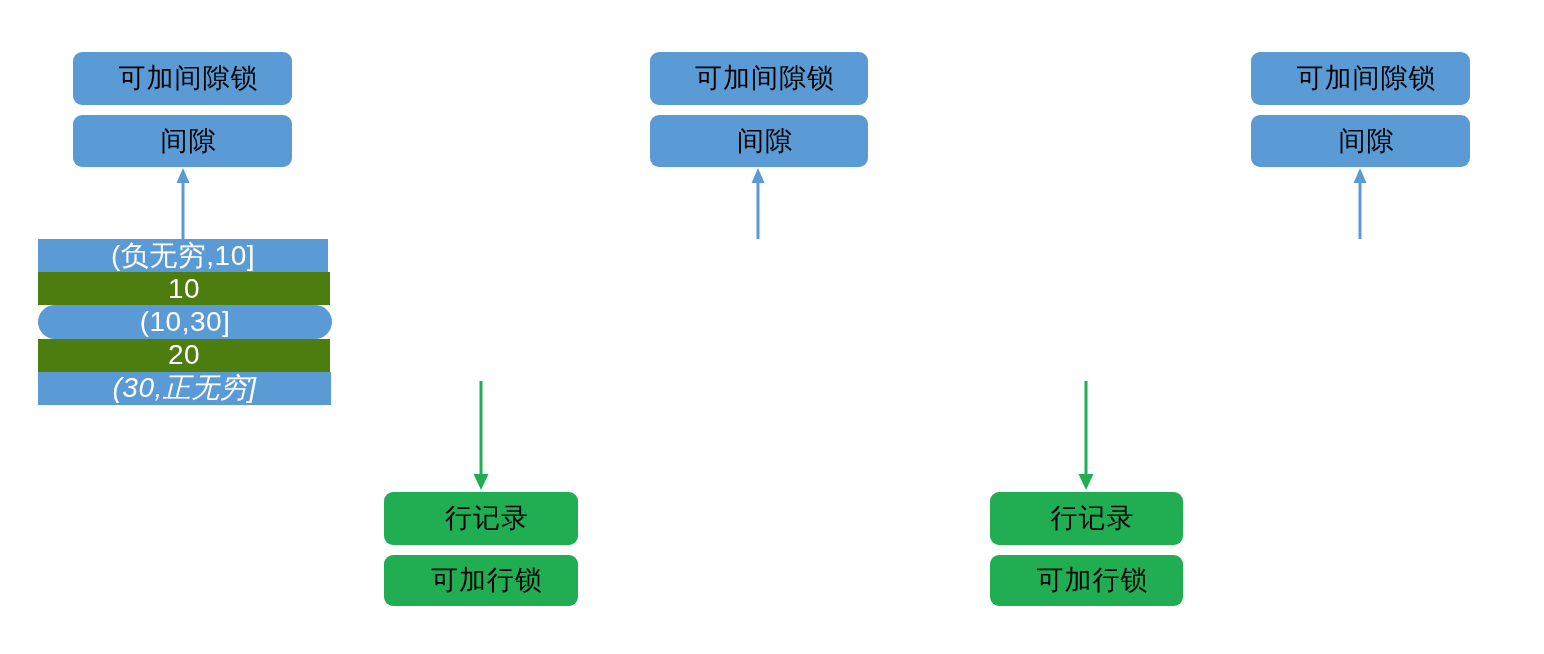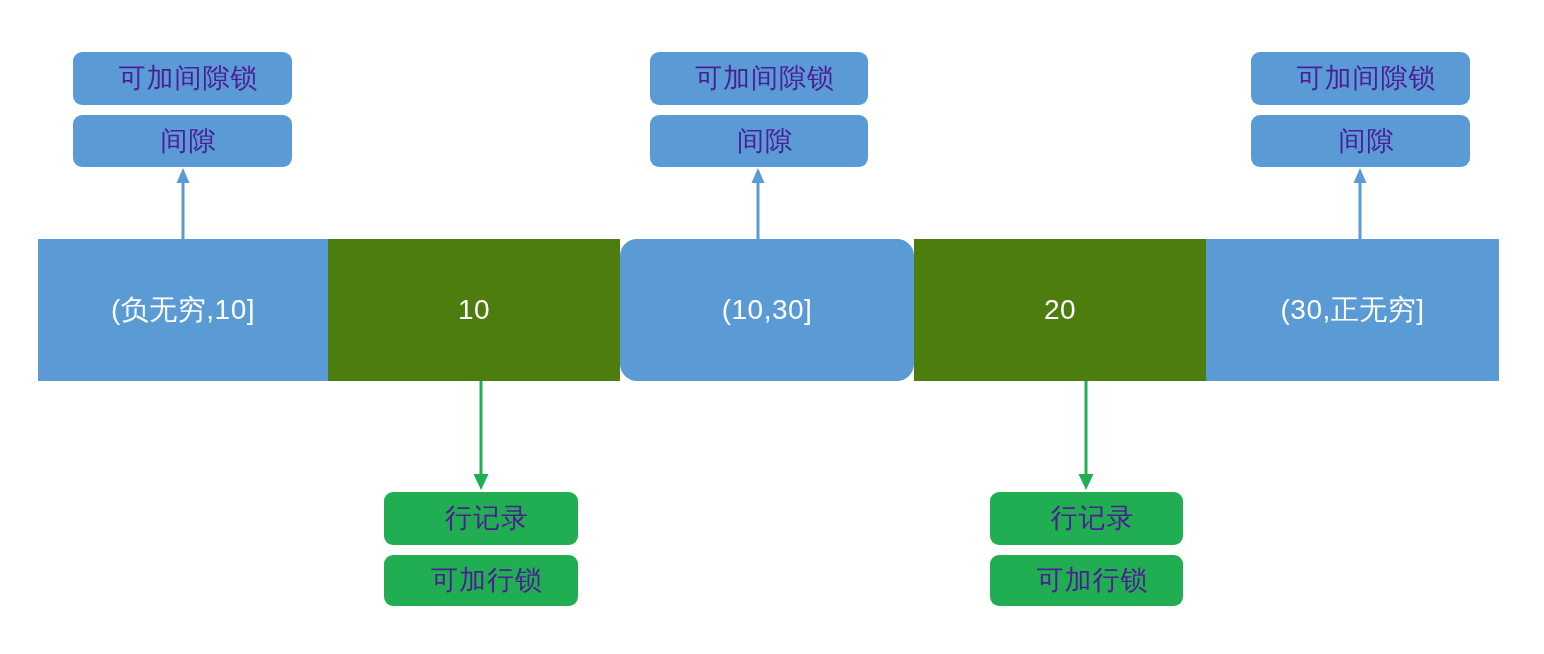--- a/index.html
+++ b/index.html
@@ -25,51 +25,51 @@
   }
 
   
   .bar {
     position: absolute;
     left: 38px;
     top: 239px;
     width: 1461px;
     height: 166px;
     display: flex;
-    flex-direction: row;
+    flex-direction: column;
   }
   .seg {
     height: 142px;
     display: flex;
     align-items: center;
     justify-content: center;
     color: #ffffff;
     font-size: 28px;
     line-height: 1;
     letter-spacing: 0.5px;
     box-sizing: border-box;
     user-select: none;
   }
   .seg.blue  { background: #5B9BD5; }
   .seg.green { background: #4d7c0f; }
 
   .seg-w1 { width: 290px; }
   .seg-w2 { width: 292px; }
   .seg-w3 { width: 294px; border-radius: 17px; }
   .seg-w4 { width: 292px; }
-  .seg-w5 { width: 293px; }
+  .seg-w5 { width: 293px; font-style: italic; }
 
   
   .chip {
     position: absolute;
     display: flex;
     align-items: center;
     justify-content: center;
     border-radius: 9px;
-    color: #4c1d95;
+    color: #000000;
     font-size: 27px;
     line-height: 1;
     letter-spacing: 1px;
     box-sizing: border-box;
     user-select: none;
     padding-left: 12px;
   }
   .chip.blue  { background: #5B9BD5; }
   .chip.green { background: #21AE53; }
 

